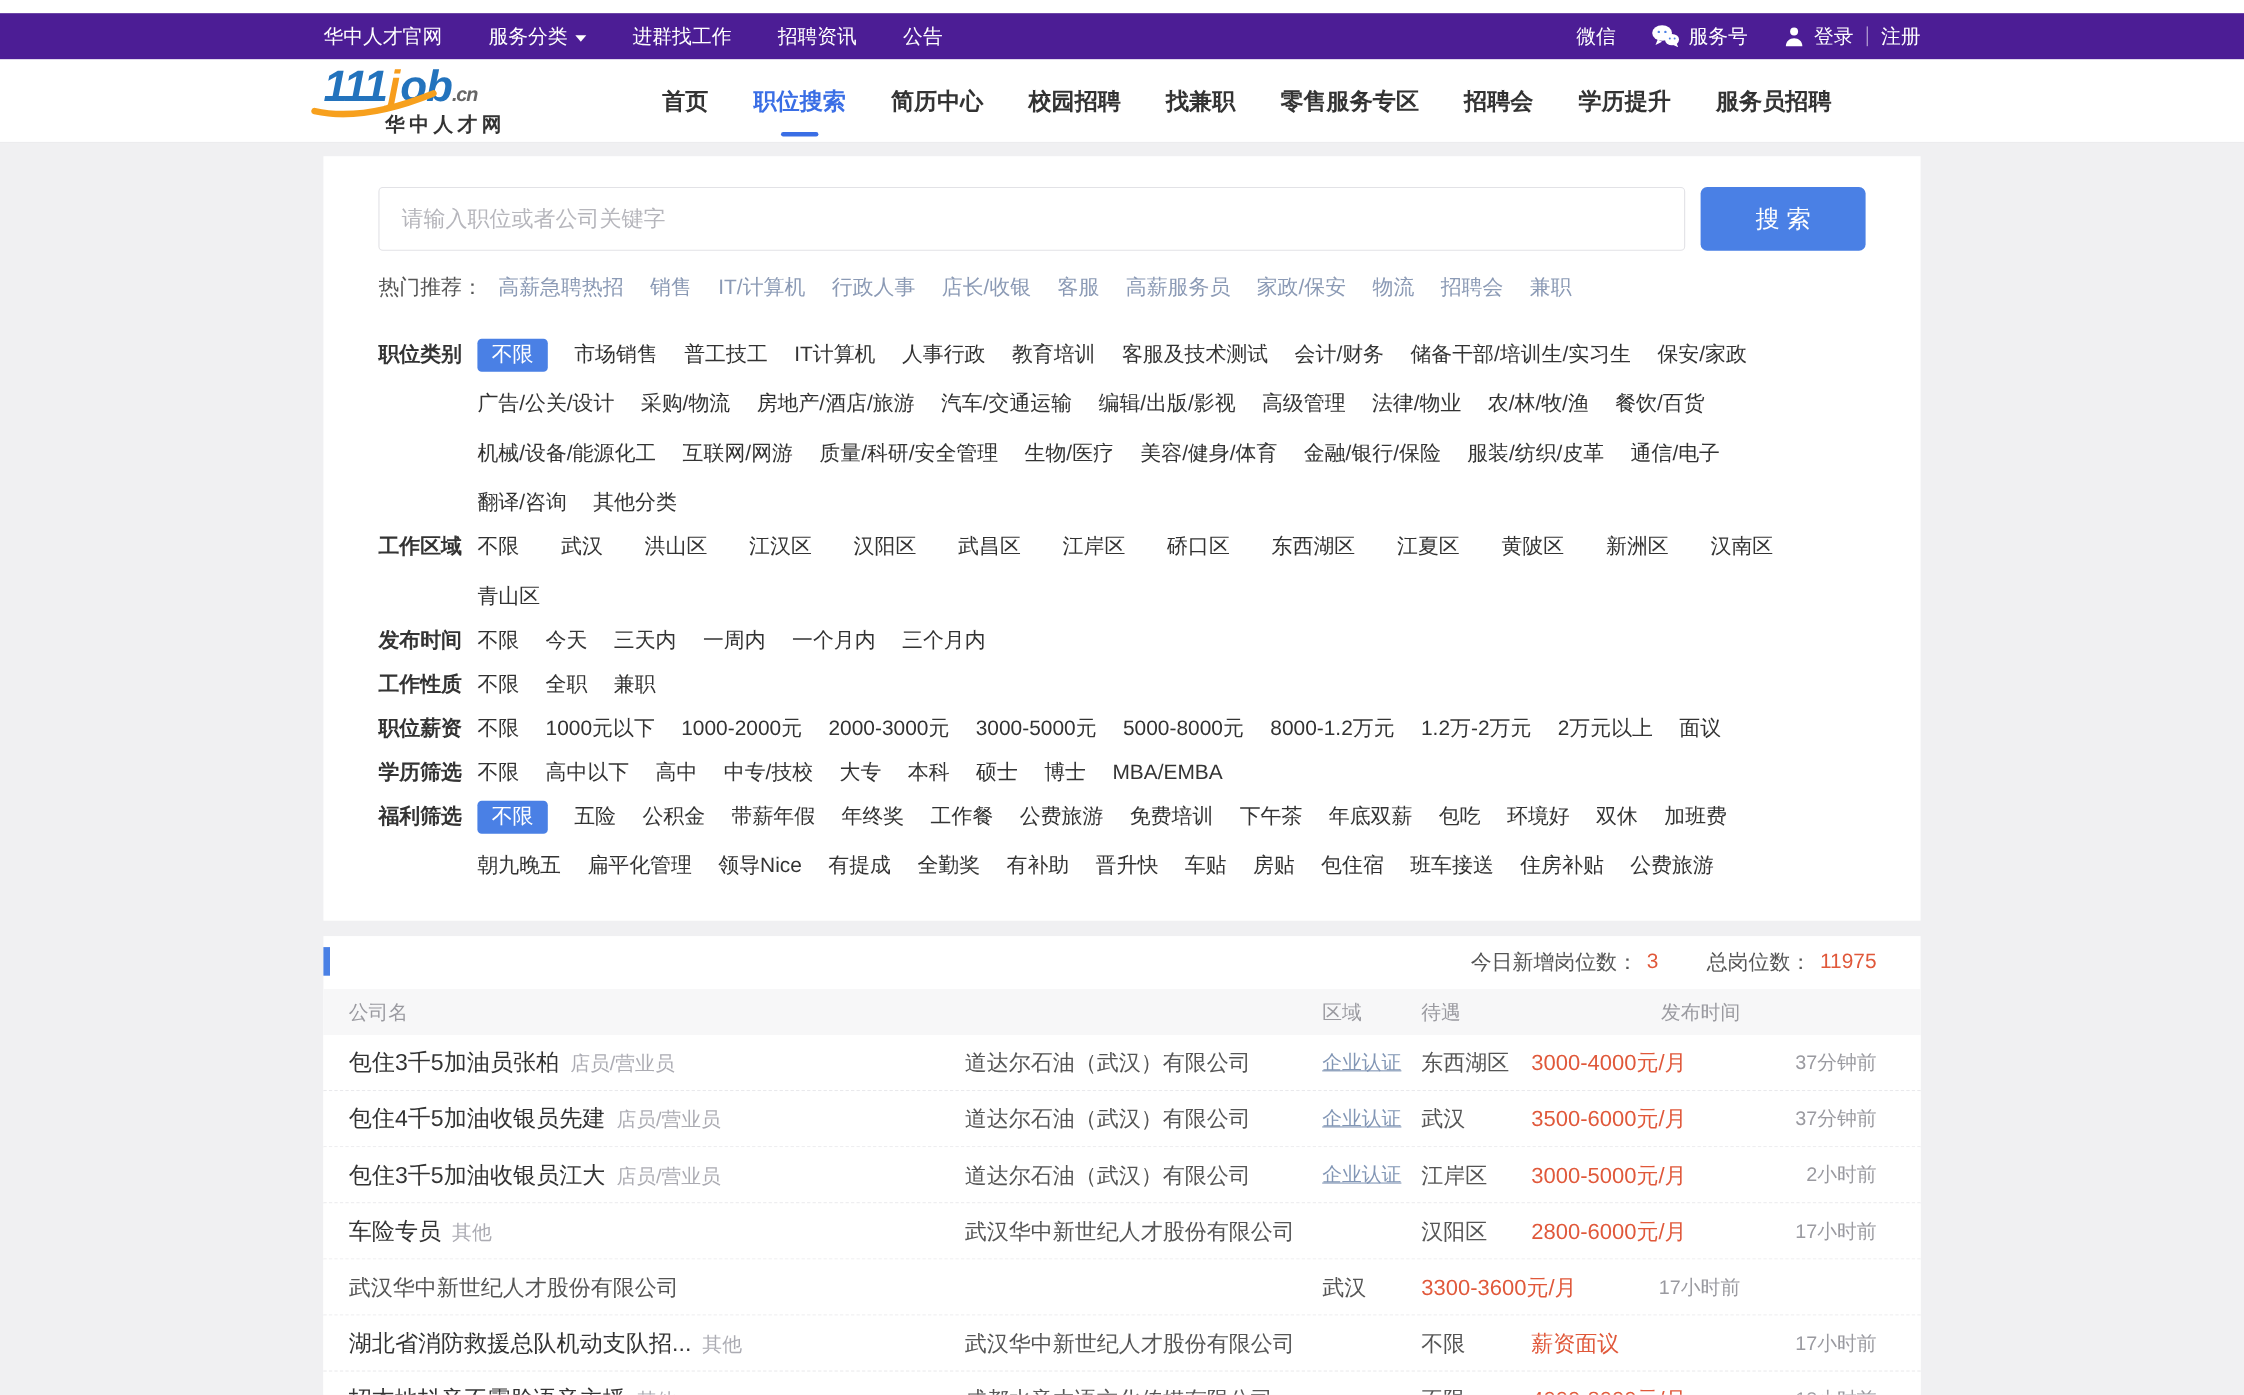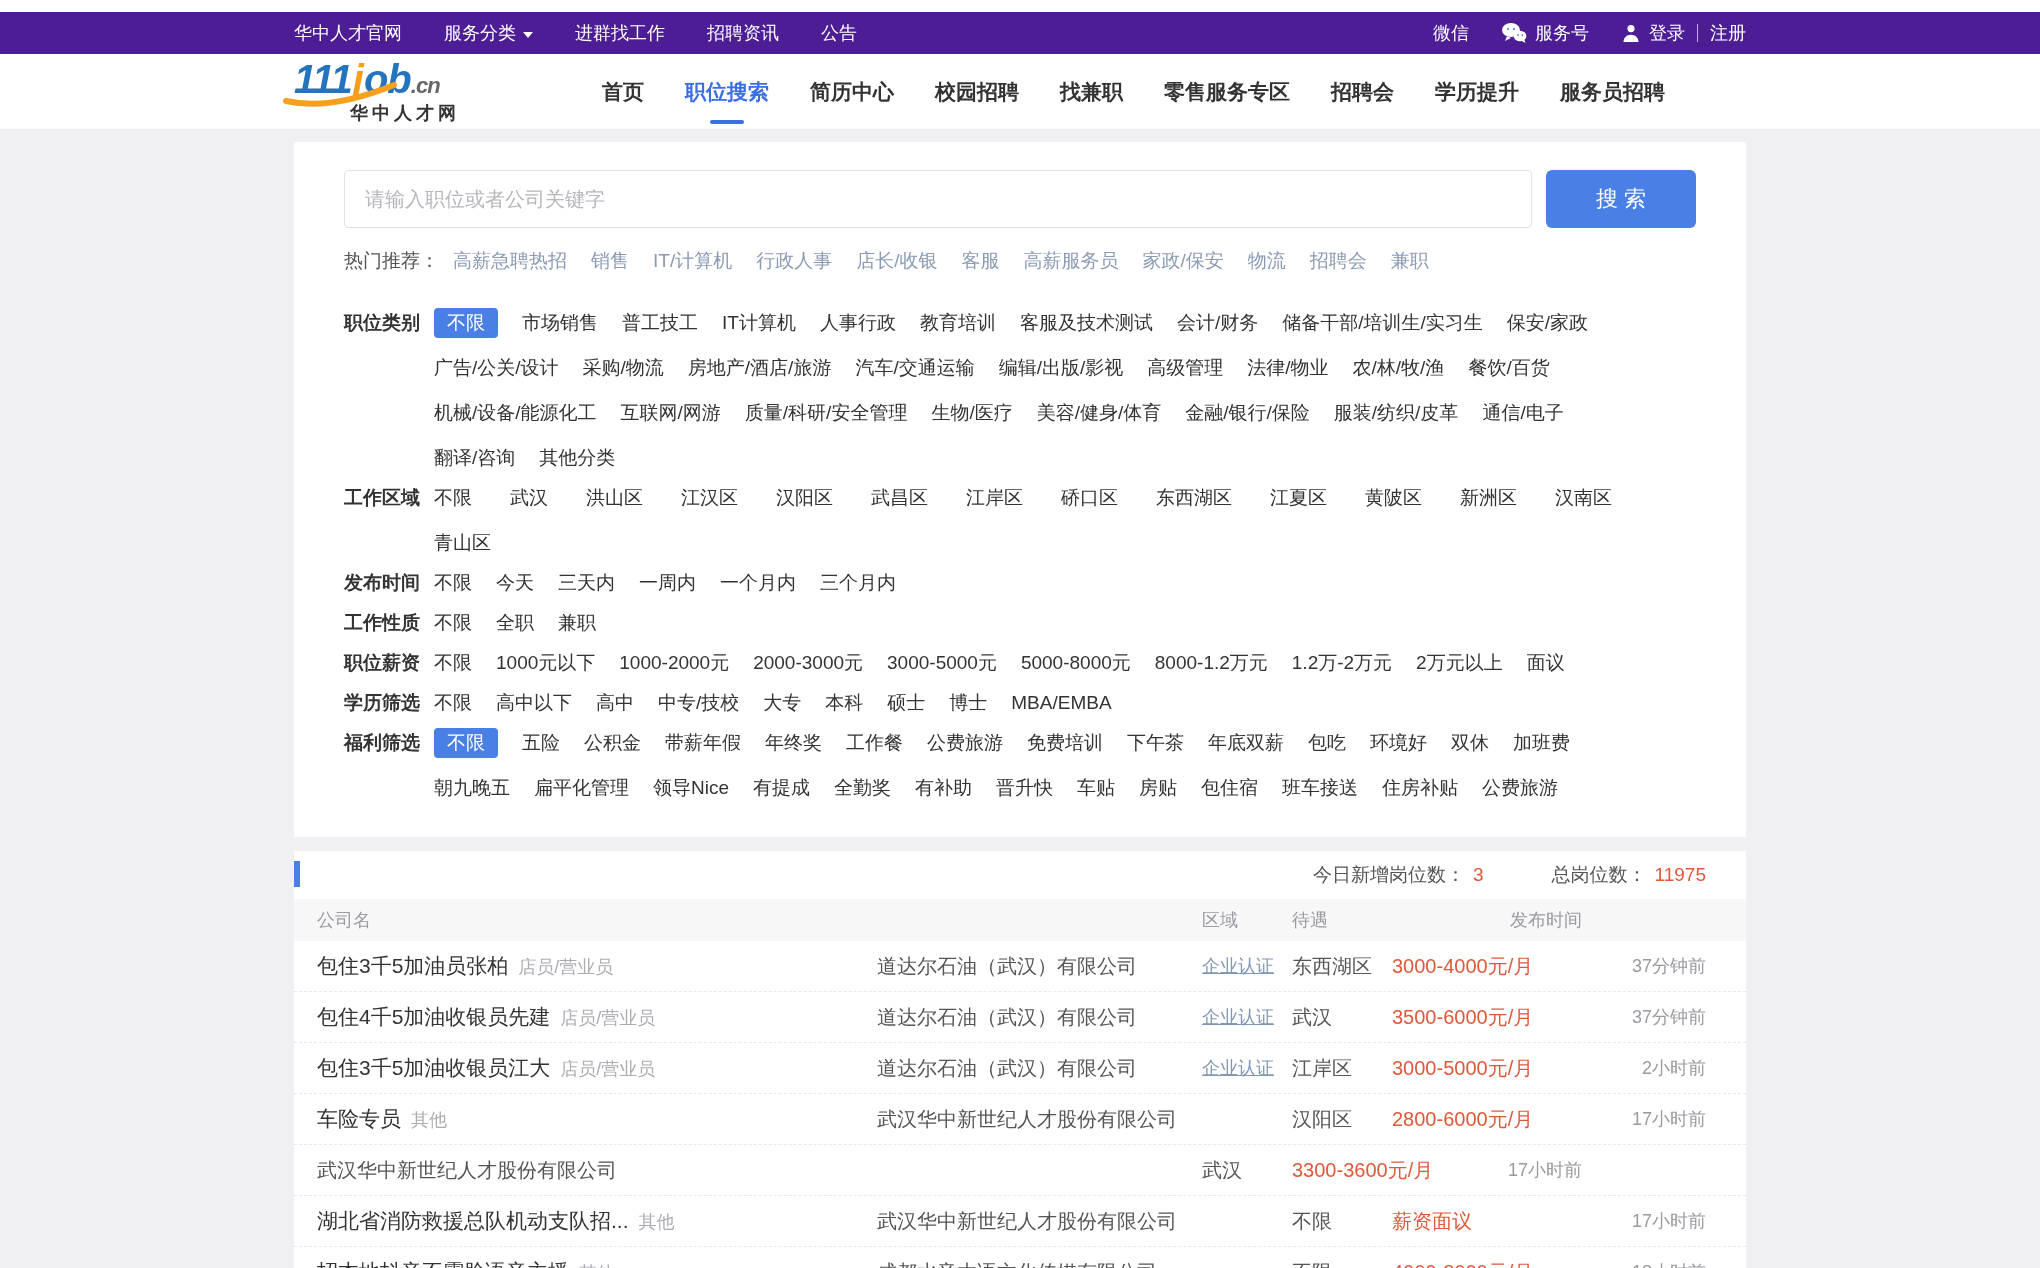--- a/index.html
+++ b/index.html
@@ -20,21 +20,21 @@
   .tb-divider{width:1px;height:18px;background:rgba(255,255,255,.65)}
 
   
   .site-header{height:75px;background:#fff;border-bottom:1px solid #ececee}
   .site-header .container{display:flex;align-items:center}
   .logo{position:relative;width:190px;cursor:pointer;flex-shrink:0}
   .logo-main{font-style:italic;font-weight:900;font-size:40px;line-height:1;letter-spacing:-1px;white-space:nowrap}
   .logo-num{color:#2373bd}
   .logo-j{color:#f79d1c;padding:0 1px}
   .logo-ob{color:#2373bd}
-  .logo-cn{color:#666;font-size:22px;font-weight:700}
+  .logo-cn{color:#666;font-size:18px;font-weight:700}
   .logo-swoosh{position:absolute;left:-12px;top:22px;pointer-events:none}
   .logo-sub{font-size:18px;color:#333;font-weight:700;letter-spacing:4px;margin:2px 0 0 56px;white-space:nowrap}
   .main-nav{display:flex;gap:41px;margin-left:118px;font-size:21px;font-weight:700;color:#333}
   .nav-item{position:relative;cursor:pointer;padding:6px 0;white-space:nowrap}
   .nav-item.active{color:#3a6ee5}
   .nav-underline{display:none;position:absolute;left:50%;transform:translateX(-50%);bottom:-12px;width:34px;height:4px;border-radius:2px;background:#3a6ee5}
   .nav-item.active .nav-underline{display:block}
 
   
   .card{background:#fff;width:1452px;margin:0 auto;box-sizing:border-box}
@@ -52,21 +52,21 @@
   .filter-row{display:flex;margin-bottom:10px;font-size:19px}
   .filter-label{width:90px;flex-shrink:0;font-weight:700;color:#333;line-height:30px;white-space:nowrap}
   .filter-opts{display:flex;flex-wrap:wrap;column-gap:24px;row-gap:15px;max-width:1185px}
   .filter-row.wide-gap .filter-opts{column-gap:38px}
   .filter-opt{line-height:30px;color:#333;cursor:pointer;white-space:nowrap}
   .filter-opt.selected{background:#4a80e5;color:#fff;border-radius:4px;padding:0 13px}
 
   
   .jobs-card{margin-top:14px;position:relative;padding-bottom:10px}
   .jobs-marker{position:absolute;left:0;top:10px;width:6px;height:26px;background:#4a80e5}
-  .stats-row{height:48px;display:flex;align-items:center;justify-content:flex-end;gap:68px;padding-right:40px;font-size:19px;color:#555}
+  .stats-row{height:48px;display:flex;align-items:center;justify-content:flex-end;gap:44px;padding-right:40px;font-size:19px;color:#555}
   .stat-group{display:flex;align-items:center;white-space:nowrap}
   .stat-value{color:#e0583a;margin-left:8px}
   .table-header,.job-row{display:grid;grid-template-columns:560px 325px 90px 100px 190px 1fr;align-items:center;padding:0 40px 0 23px}
   .table-header{height:42px;background:#f7f7f8;font-size:18px;color:#9a9aa0}
   .th{white-space:nowrap}
   .th-time{text-align:right}
   .job-row{height:50px;border-bottom:1px dashed #e9e9ec;cursor:pointer;background:#fff}
   .job-name-cell{white-space:nowrap;overflow:hidden}
   .job-title{font-size:21px;color:#333}
   .job-cat{font-size:18px;color:#ababb2;margin-left:10px}

